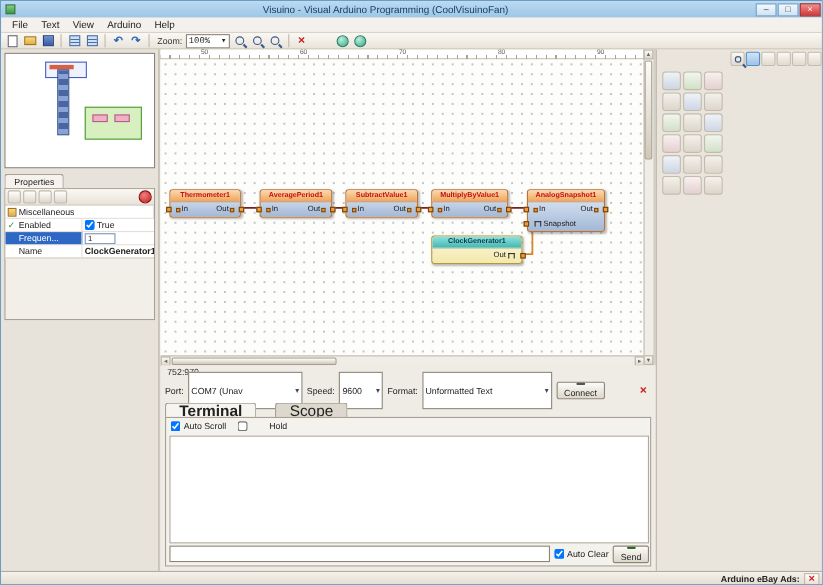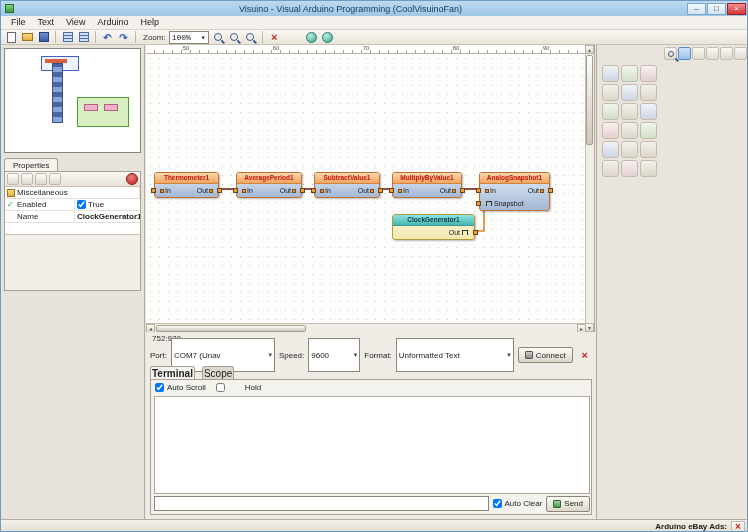--- a/index.html
+++ b/index.html
@@ -101,24 +101,24 @@
   .palette-icon:nth-child(4n+1){ background:linear-gradient(#f0f3f8,#ccd6e4); }
   .palette-icon:nth-child(5n+2){ background:linear-gradient(#f2f6ee,#d2e0c8); }
   .palette-icon:nth-child(7n+3){ background:linear-gradient(#f8f0f0,#e4d0d0); }
 
   
   .bottompanel { position:absolute; left:145px; top:331px; width:450px; height:187px; background:#efece6; }
   .coords { position:absolute; left:6px; top:2px; font-size:8px; color:#333; }
   .port-row { position:absolute; left:4px; top:14px; width:442px; height:18px; display:flex; align-items:center; gap:4px; font-size:8px; }
   .combo { height:15px; background:#fff; border:1px solid #8c8678; display:flex; align-items:center; justify-content:space-between; padding:16px 2px; font-size:8px; overflow:hidden; white-space:nowrap; }
   .combo .arr { color:#446; font-size:7px; flex:0 0 auto; }
-  .btn { height:16px; border:1px solid #8c8678; border-radius:2px; background:linear-gradient(#fcfbf8,#ddd7ca); display:flex; align-items:center; gap:3px; padding:0 6px; font-size:8px; }
+  .btn { height:16px; border:1px solid #8c8678; border-radius:2px; background:linear-gradient(#fcfbf8,#ddd7ca); display:flex; align-items:center; gap:3px; padding:0 6px; font-size:8px;flex-direction:column; }
   .plug-ico { width:8px; height:8px; background:linear-gradient(#cfcfcf,#8a8a8a); border:1px solid #555; border-radius:1px; }
   .term-tabs { position:absolute; left:4px; top:34px; display:flex; }
-  .ttab { padding:0 1px; font-size:10px; line-height:13px; border:1px solid #a8a096; border-bottom:none; border-radius:3px 3px 0 0; background:#ddd8cd; margin-right:7px; }
+  .ttab { padding:0 12px; font-size:14px; line-height:13px; border:1px solid #a8a096; border-bottom:none; border-radius:3px 3px 0 0; background:#ddd8cd; margin-right:17px; }
   .ttab.active { background:#f6f4ef; font-weight:bold; }
   .term-box { position:absolute; left:4px; top:47px; width:442px; height:136px; border:1px solid #a8a096; background:#f4f2ec; }
   .check-row { height:15px; display:flex; align-items:center; gap:10px; padding-left:4px; font-size:8px; }
   .term-white { position:absolute; left:3px; top:16px; width:436px; height:98px; background:#fff; border:1px solid #b0a89c; }
   .send-row { position:absolute; left:3px; bottom:2px; width:436px; height:17px; display:flex; align-items:center; gap:4px; font-size:8px; }
   .send-input { flex:1; height:15px; background:#fff; border:1px solid #8c8678; font-size:8px; padding:0 3px; font-family:"Liberation Sans",sans-serif; }
 
   
   .statusbar { position:absolute; left:0; top:518px; width:748px; height:14px; background:linear-gradient(#f4f1ea,#e2dcd0); border-top:1px solid #b4aca0; display:flex; align-items:center; }
   .sb-ads { margin-left:auto; font-size:8px; font-weight:bold; color:#222; }
@@ -231,20 +231,29 @@
         <div class="prow-item">
           <div class="pname">
             <span class="tree-ico tico-check">✓</span>
             <span>Enabled</span>
           </div>
           <div class="pval">
             <input type="checkbox" class="mini-check" checked="" style="">
             <span>True</span>
           </div>
         </div>
+        <div class="prow-item sel">
+          <div class="pname">
+            <span class="tree-ico tico-wave">∿</span>
+            <span>Frequen...</span>
+          </div>
+          <div class="pval">
+            <span class="val-edit">1</span>
+          </div>
+        </div>
         <div class="prow-item">
           <div class="pname">
               <span style="margin-left:10px;">Name</span>
             </div>
           <div class="pval bold">
               <span>ClockGenerator1</span>
             </div>
         </div>
       </div>
     </div>
@@ -415,21 +424,21 @@
   <div class="bottompanel">
     <div class="coords">752:970</div>
 
     <div class="port-row">
       <span>Port:</span>
       <div class="combo" style="width:104px;">
         <span>COM7 (Unav</span>
           <span class="arr">▾</span>
       </div>
       <span>Speed:</span>
-      <div class="combo" style="width:52px;">
+      <div class="combo" style="width:40px;">
         <span>9600</span>
           <span class="arr">▾</span>
       </div>
       <span>Format:</span>
       <div class="combo" style="width:118px;">
         <span>Unformatted Text</span>
           <span class="arr">▾</span>
       </div>
       <div class="btn">
         <span class="plug-ico"></span>

